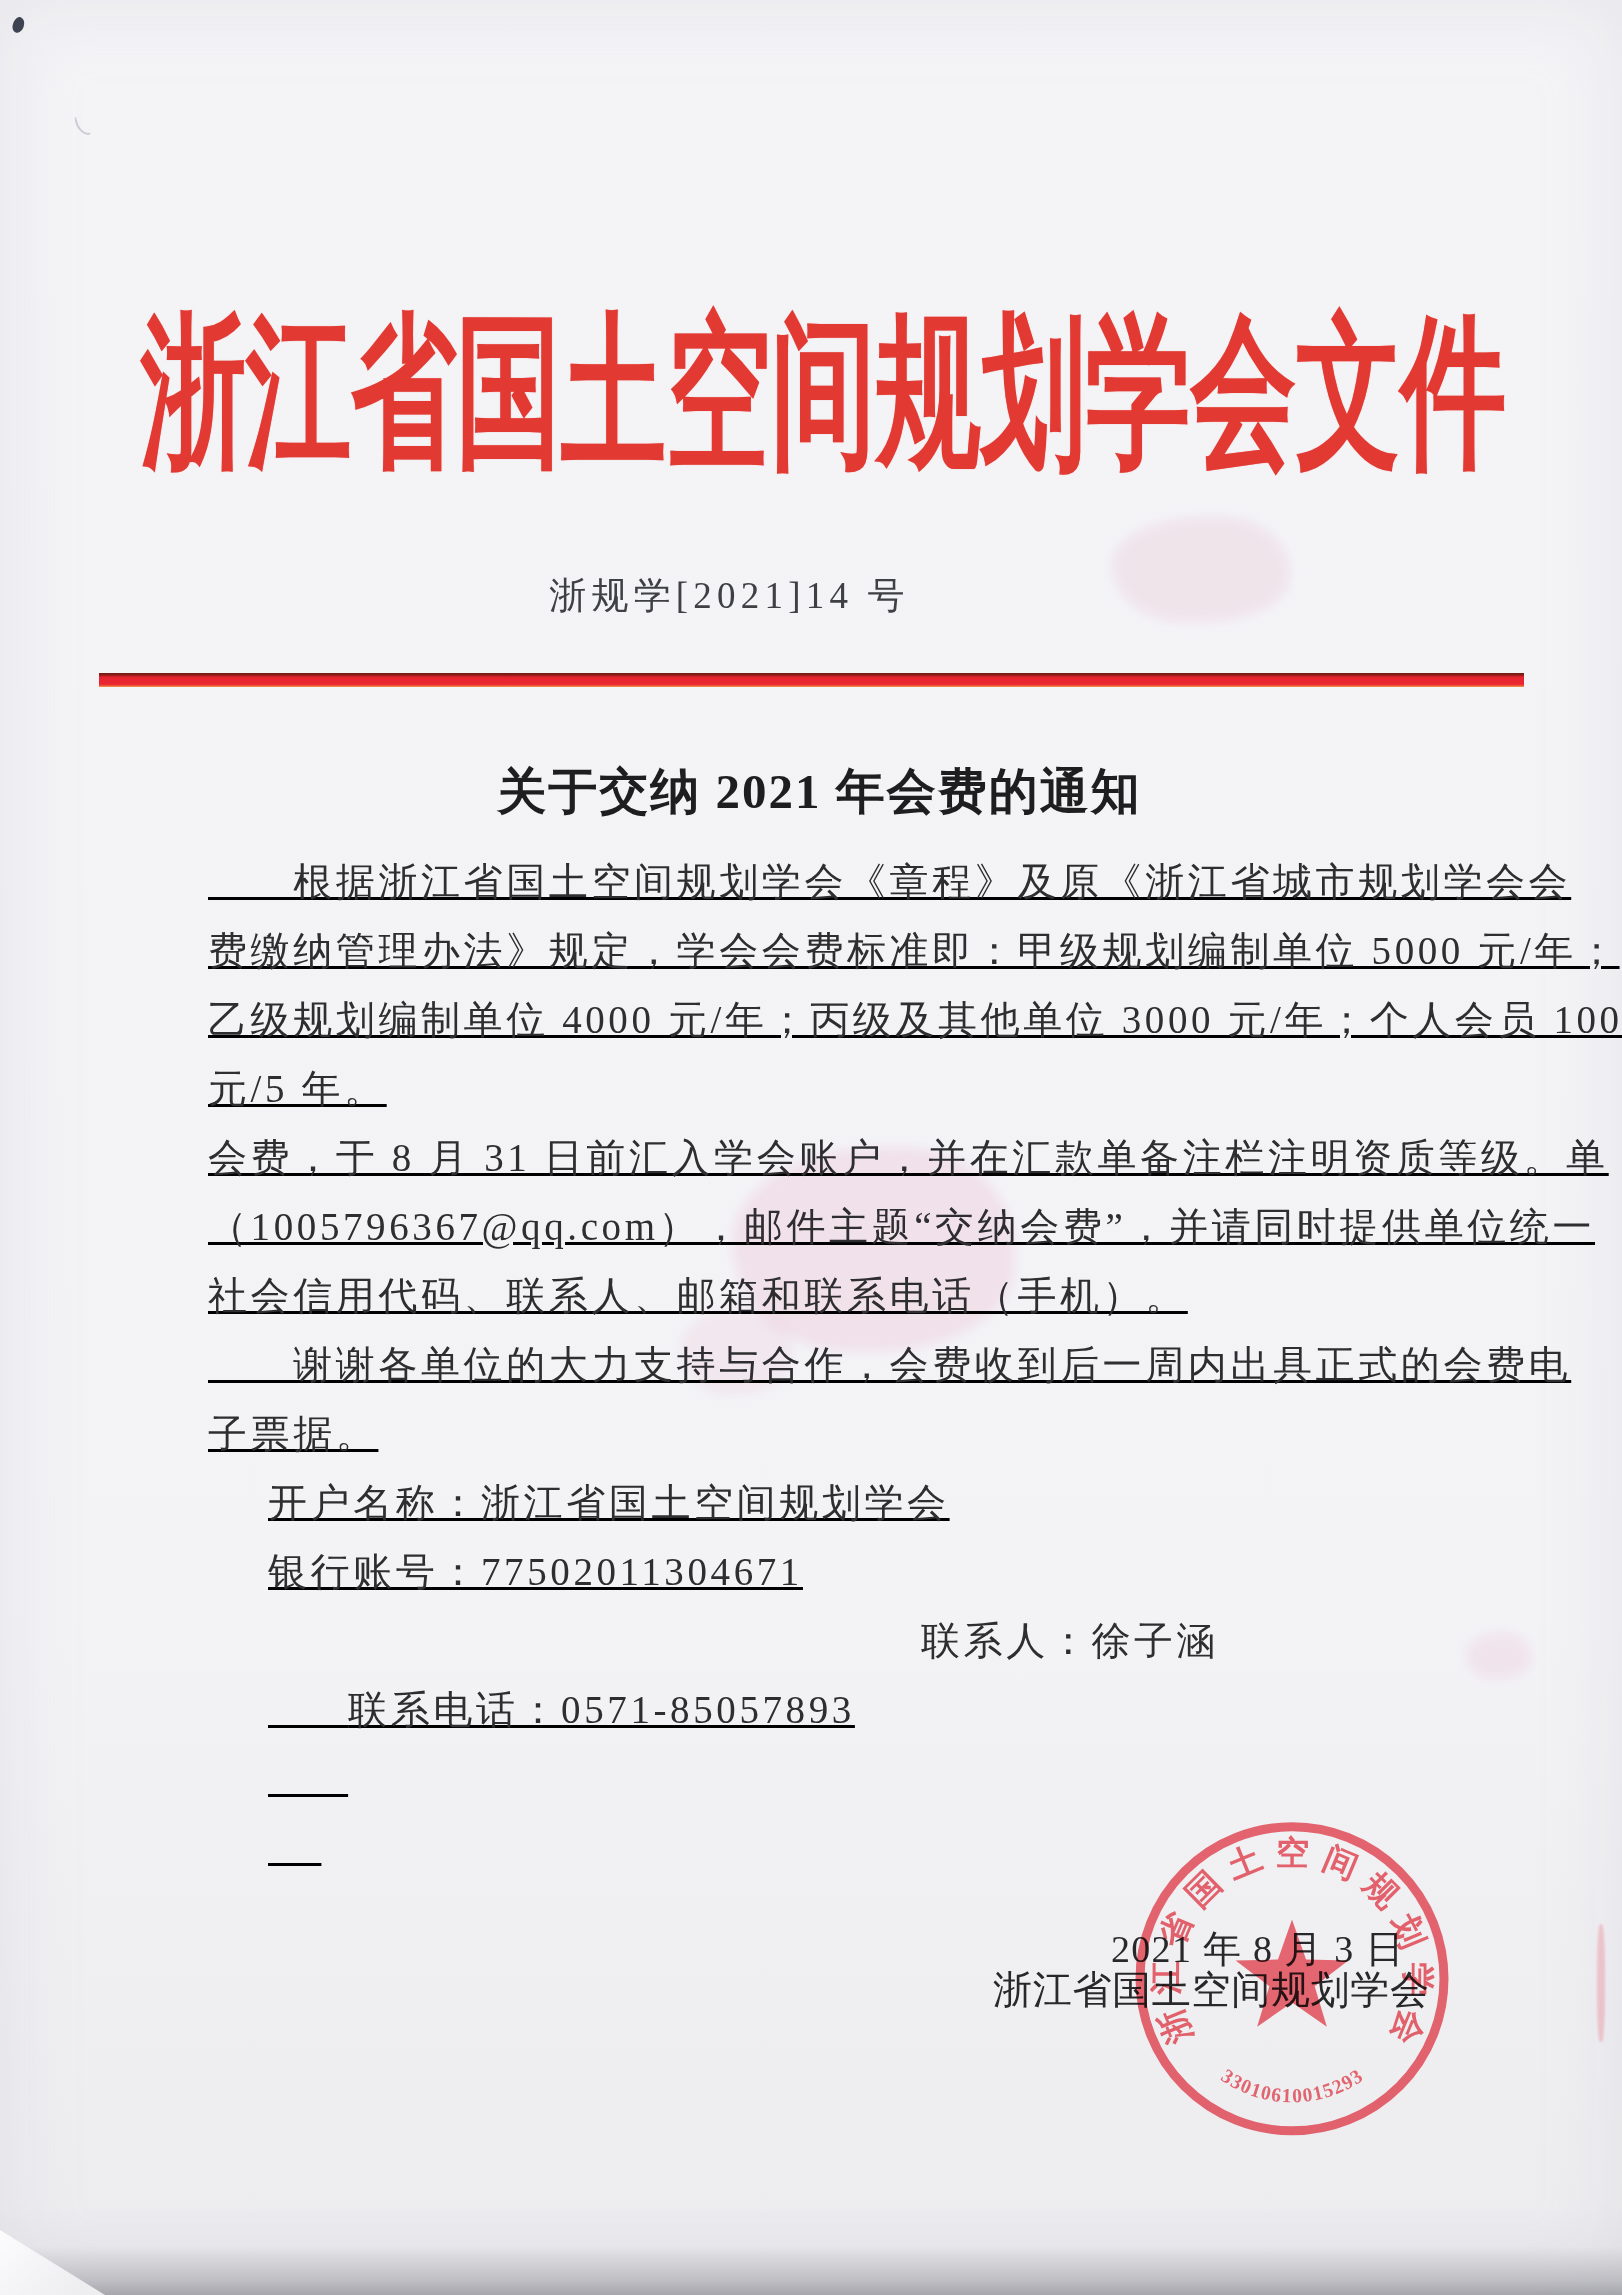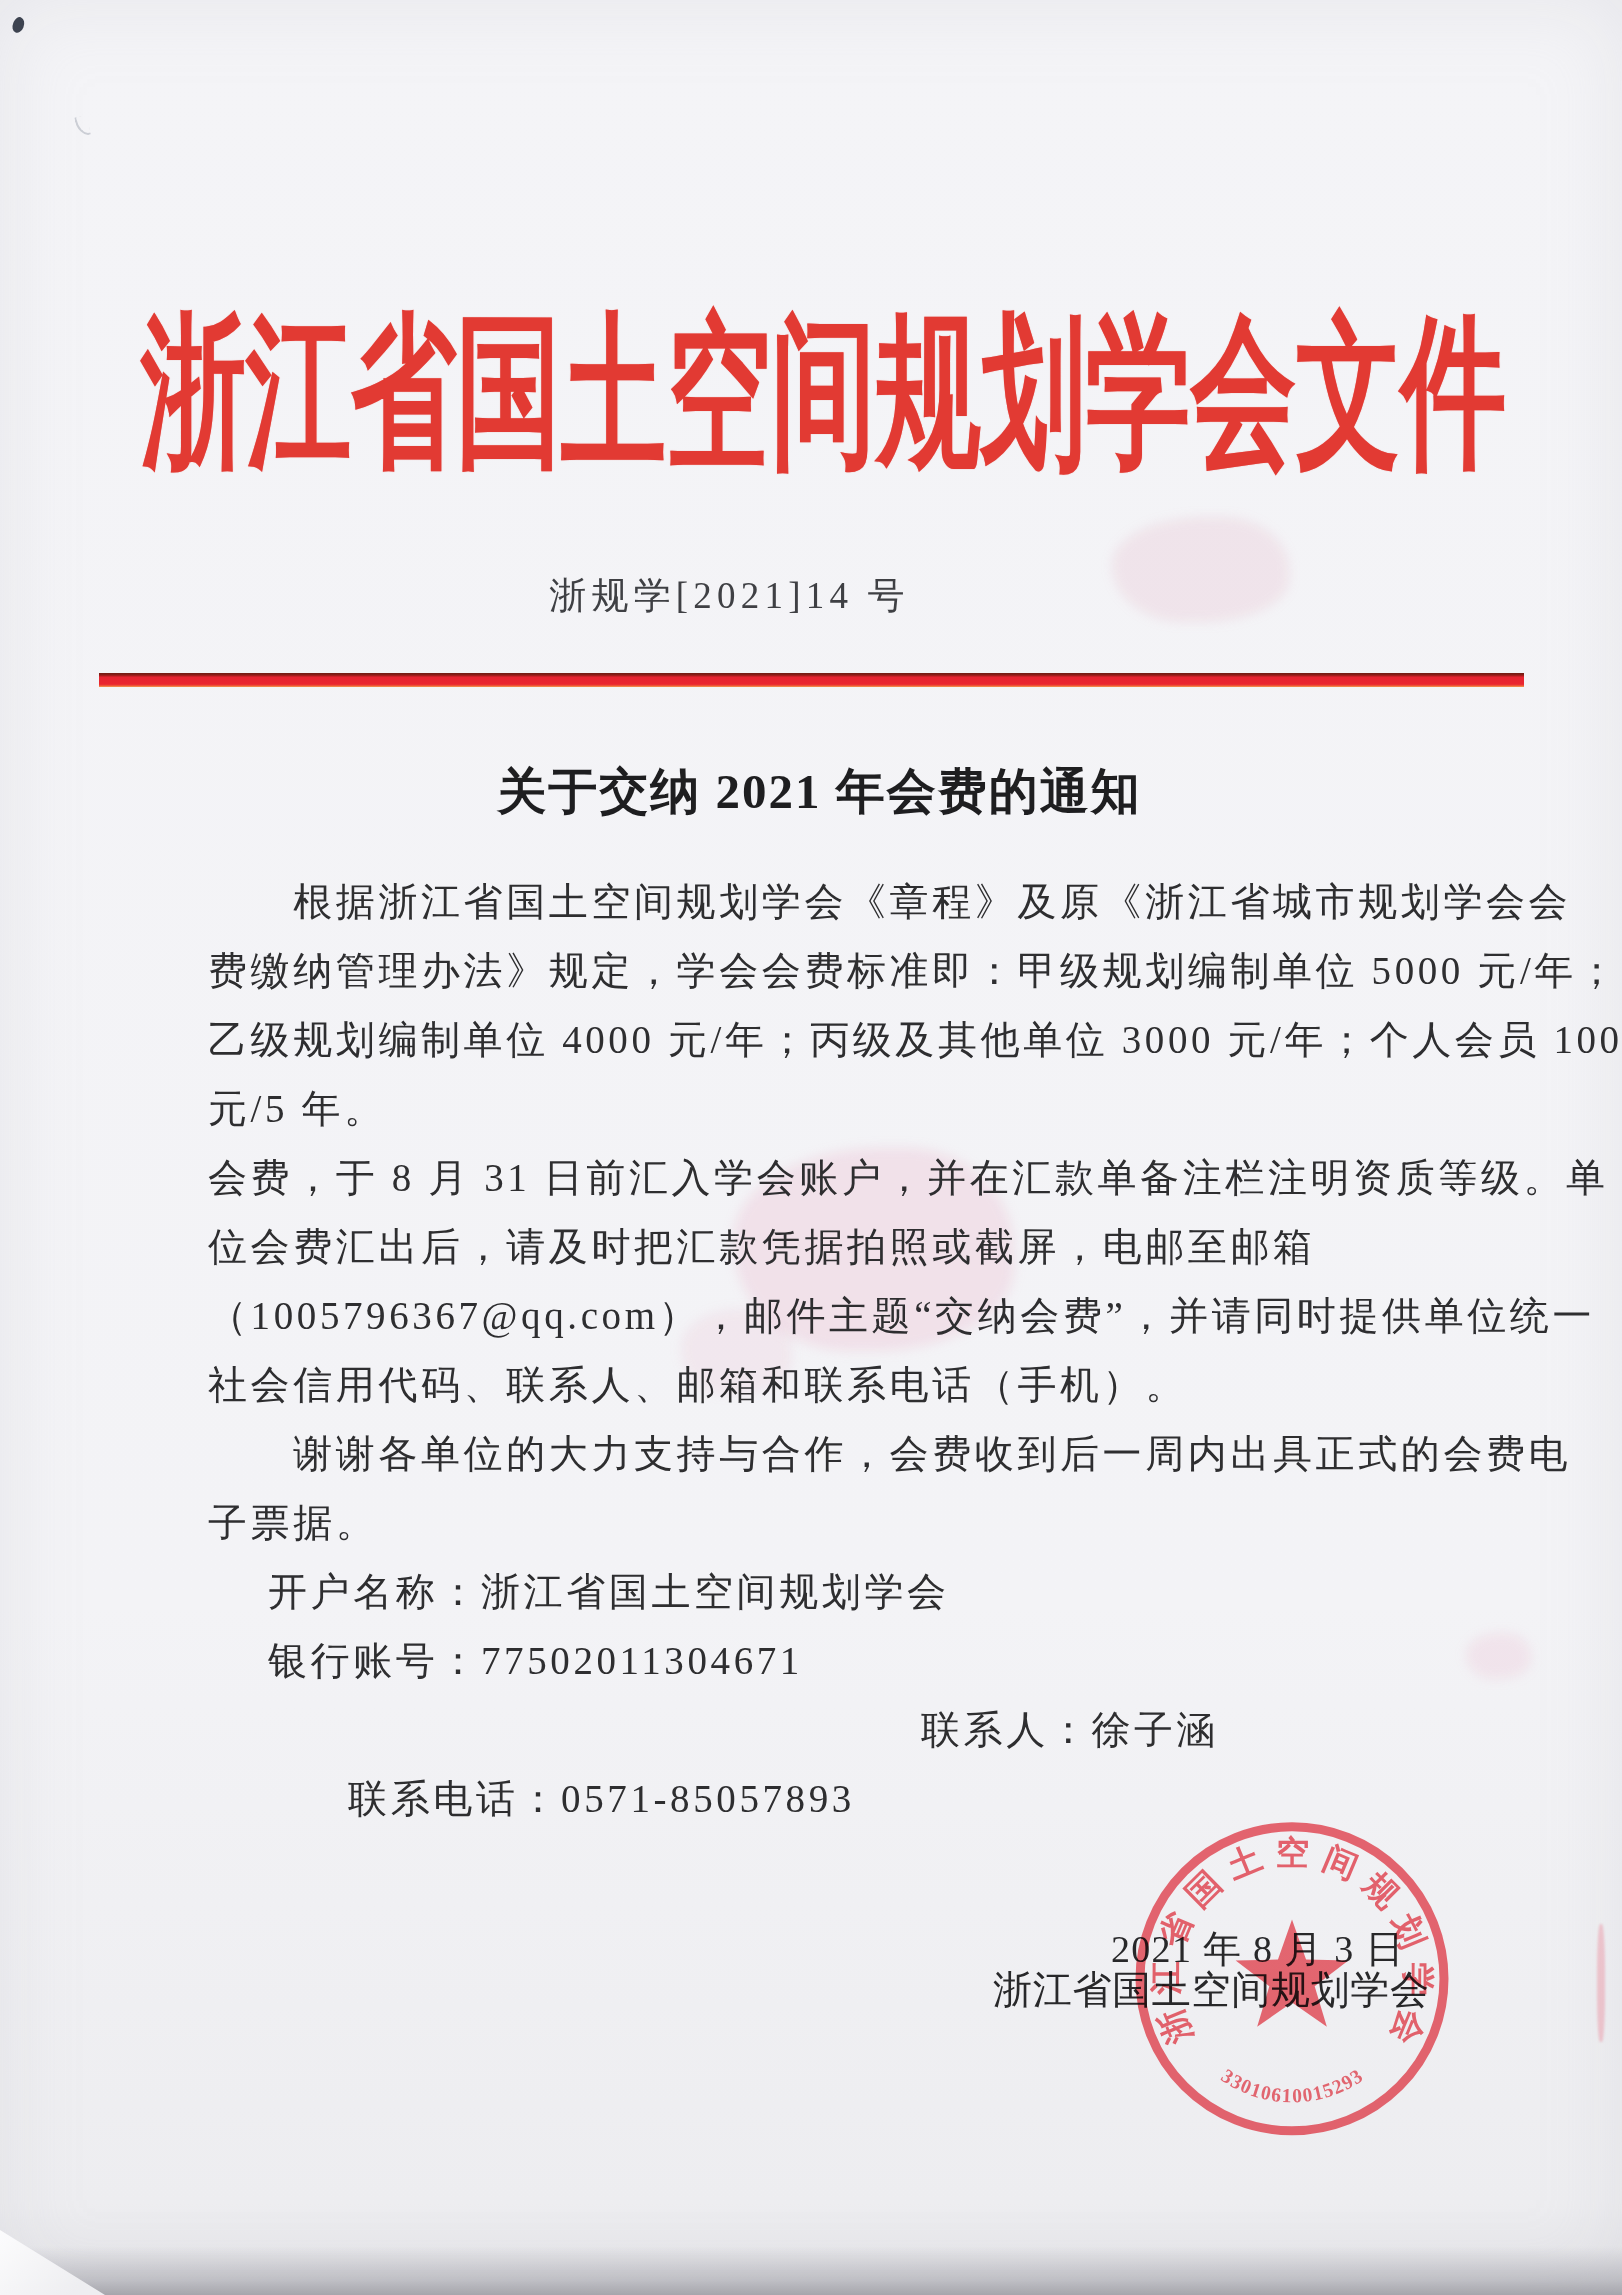--- a/index.html
+++ b/index.html
@@ -54,21 +54,21 @@
     background:linear-gradient(180deg,#6e1d13 0%, #8c1b16 14%, #e52330 30%, #ea2630 80%, #f0673d 94%, #f4ad56 100%);
   }
 
   .doc-title {
     position:absolute; left:8px; top:759px; width:100%;
     text-align:center; font-size:49px; font-weight:700;
     letter-spacing:2px; color:#1e1e20; white-space:pre;
   }
 
   
-  .body-block { position:absolute; left:208px; top:867px; width:1319px; }
+  .body-block { position:absolute; left:208px; top:847px; width:1319px;text-decoration:underline; }
   .bline {
     height:69px; line-height:69px; font-size:39px; letter-spacing:3.6px;
     color:#2e2e30; white-space:pre; overflow:visible;
   }
   .acct { padding-left:60px; }
   .contact-line { position:relative; }
   .contact-person { position:absolute; left:713px; top:0; }
 
   
   .signature {
@@ -120,21 +120,20 @@
   <div class="red-rule"></div>
 
   <div class="doc-title">关于交纳 2021 年会费的通知</div>
 
   <div class="body-block">
     <div class="bline">　　根据浙江省国土空间规划学会《章程》及原《浙江省城市规划学会会</div>
     <div class="bline">费缴纳管理办法》规定，学会会费标准即：甲级规划编制单位 5000 元/年；</div>
     <div class="bline">乙级规划编制单位 4000 元/年；丙级及其他单位 3000 元/年；个人会员 100</div>
     <div class="bline">元/5 年。</div>
     <div class="bline">会费，于 8 月 31 日前汇入学会账户，并在汇款单备注栏注明资质等级。单</div>
-    <div class="bline">位会费汇出后，请及时把汇款凭据拍照或截屏，电邮至邮箱</div>
     <div class="bline">（1005796367@qq.com），邮件主题“交纳会费”，并请同时提供单位统一</div>
     <div class="bline">社会信用代码、联系人、邮箱和联系电话（手机）。</div>
     <div class="bline">　　谢谢各单位的大力支持与合作，会费收到后一周内出具正式的会费电</div>
     <div class="bline">子票据。</div>
     <div class="bline acct">开户名称：浙江省国土空间规划学会</div>
     <div class="bline acct">银行账号：77502011304671</div>
     <div class="bline acct contact-line">
       <span>联系电话：0571-85057893</span>
       <span class="contact-person">联系人：徐子涵</span>
     </div>

